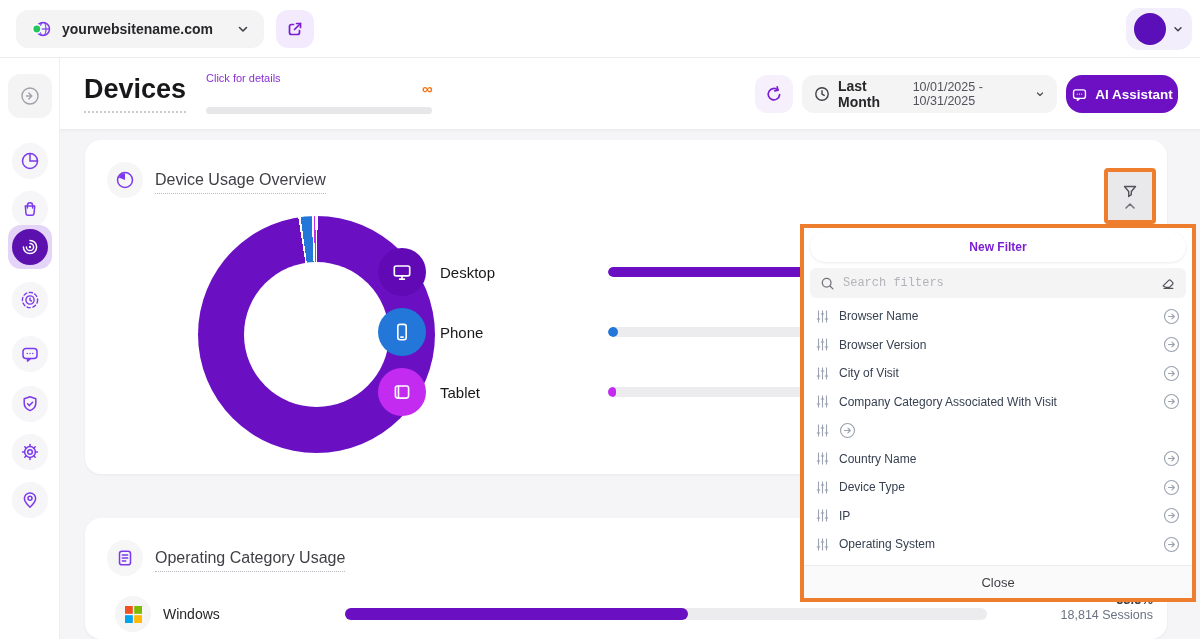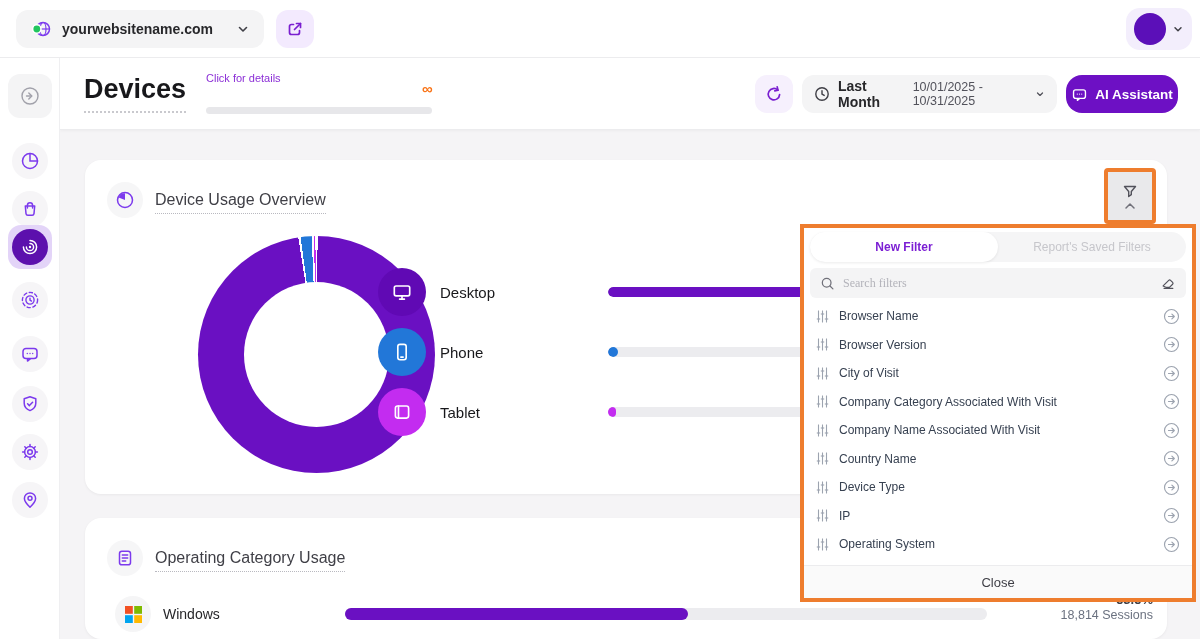--- a/index.html
+++ b/index.html
@@ -33,21 +33,21 @@
   .date-pill { position:absolute; left:742px; top:17px; width:255px; height:38px; border-radius:12px; background:#f4f4f5; display:flex; align-items:center; padding:0 12px; gap:8px; cursor:pointer; }
   .date-preset { font-size:14px; font-weight:700; color:#27272a; }
   .date-range { font-size:12.5px; color:#52525b; margin-left:4px; }
   .ai-btn { position:absolute; left:1006px; top:17px; width:112px; height:38px; border-radius:16px; background:#6d10c4; color:#fff; display:flex; align-items:center; justify-content:center; gap:7px; font-size:13.5px; font-weight:700; cursor:pointer; }
 
   
   .card { position:absolute; left:85px; width:1082px; background:#fff; border-radius:16px; box-shadow:0 1px 3px rgba(0,0,0,.05); }
   .card-head-icon { position:absolute; left:22px; top:22px; width:36px; height:36px; border-radius:50%; background:#f6f6f7; display:flex; align-items:center; justify-content:center; }
   .card-title { position:absolute; left:70px; top:31px; font-size:16px; font-weight:500; color:#3f3f46; border-bottom:1px dotted #b9b9c0; padding-bottom:4px; }
 
-  #device-card { top:160px; height:334px; }
+  #device-card { top:140px; height:334px; }
   .donut { position:absolute; left:113px; top:76px; width:237px; height:237px; border-radius:50%; }
   .donut-hole { position:absolute; left:46px; top:46px; width:145px; height:145px; border-radius:50%; background:#fff; }
   .legend-item { position:absolute; left:293px; height:48px; display:flex; align-items:center; gap:14px; }
   .legend-badge { width:48px; height:48px; border-radius:50%; display:flex; align-items:center; justify-content:center; }
   .legend-label { font-size:15px; color:#18181b; }
   .legend-track { position:absolute; left:523px; width:552px; height:10px; border-radius:5px; background:#ececef; overflow:hidden; }
   .legend-fill { height:10px; border-radius:5px; min-width:8px; }
 
   #os-card { top:518px; height:121px; }
   .os-row-logo { position:absolute; left:30px; top:78px; width:36px; height:36px; border-radius:50%; background:#f5f5f6; display:flex; align-items:center; justify-content:center; }
@@ -58,21 +58,21 @@
   .os-sessions { position:absolute; right:14px; top:90px; font-size:12.5px; color:#6b7280; text-align:right; }
 
   
   .filter-btn-outline { position:absolute; left:1104px; top:168px; width:52px; height:56px; border:4px solid #ee7d2e; z-index:40; background:#e9e9eb; border-radius:4px; display:flex; flex-direction:column; align-items:center; justify-content:center; cursor:pointer; }
   .filter-panel { position:absolute; left:800px; top:224px; width:396px; height:378px; border:4px solid #ee7d2e; background:#fff; z-index:50; }
   .fp-tabs { position:absolute; left:6px; right:6px; top:4px; height:30px; background:#f5f5f6; border-radius:15px; display:flex;justify-content:flex-end; }
   .fp-tab { flex:1; display:flex; align-items:center; justify-content:center; font-size:12px; cursor:pointer; }
   .fp-tab.active { background:#fff; border-radius:15px; box-shadow:0 1px 3px rgba(0,0,0,.08); color:#7c1fd4; font-weight:700; }
   .fp-tab.inactive { color:#c6c6cb; }
   .fp-search { position:absolute; left:6px; right:6px; top:40px; height:30px; background:#f4f4f5; border-radius:6px; display:flex; align-items:center; padding:0 10px; gap:8px; }
-  .fp-search input { flex:1; border:none; outline:none; background:transparent; font-size:12px; color:#0f766e; font-family:Liberation Serif, serif; }
+  .fp-search input { flex:1; border:none; outline:none; background:transparent; font-size:12px; color:#0f766e; font-family:Liberation Mono, monospace; }
   .fp-search input::placeholder { color:#b3b3ba; }
   .fp-list { position:absolute; left:6px; right:6px; top:74px; }
   .fp-row { height:28.5px; display:flex; align-items:center; gap:10px; padding:0 6px; cursor:pointer; }
   .fp-row-label { flex:1; font-size:12px; color:#374151; }
   .fp-close { position:absolute; left:0; right:0; bottom:0; height:33px; background:#fafafa; border-top:1px solid #ececee; display:flex; align-items:center; justify-content:center; font-size:13px; color:#3f3f46; cursor:pointer; }
 </style>
 </head>
 <body>
 
 <div id="app">
@@ -326,21 +326,20 @@
     <span style="display:flex; margin-top:1px;">
       <svg width="12" height="8" viewBox="0 0 12 8">
           <path d="M2 6l4-4 4 4" fill="none" stroke="#71717a" stroke-width="1.5" stroke-linecap="round" stroke-linejoin="round"></path>
         </svg>
     </span>
   </div>
 
   <div class="filter-panel">
     <div class="fp-tabs">
       <div class="fp-tab active">New Filter</div>
-      <div class="fp-tab inactive">Report's Saved Filters</div>
     </div>
     <div class="fp-search">
       <span style="display:flex;">
         <svg width="15" height="15" viewBox="0 0 18 18" fill="none" stroke="#71717a" stroke-width="1.5" stroke-linecap="round">
           <circle cx="8" cy="8" r="5.2"></circle>
             <path d="M12 12l3.5 3.5"></path>
         </svg>
       </span>
       <input type="text" placeholder="Search filters" style="">
       <span style="display:flex; cursor:pointer;">
@@ -433,21 +432,20 @@
         <span style="display:flex;">
             <svg width="13" height="13" viewBox="0 0 13 13" stroke="#9ca3af" stroke-width="1.1">
               <line x1="2.5" y1="0.5" x2="2.5" y2="12.5"></line>
               <line x1="6.5" y1="0.5" x2="6.5" y2="12.5"></line>
               <line x1="10.5" y1="0.5" x2="10.5" y2="12.5"></line>
               <line x1="0.8" y1="9" x2="4.2" y2="9"></line>
               <line x1="4.8" y1="4" x2="8.2" y2="4"></line>
               <line x1="8.8" y1="9" x2="12.2" y2="9"></line>
             </svg>
           </span>
-        <span class="fp-row-label">Company Name Associated With Visit</span>
         <span style="display:flex;">
             <svg width="17" height="17" viewBox="0 0 18 18" fill="none" stroke="#9ca3af" stroke-width="1.2">
               <circle cx="9" cy="9" r="7.4"></circle>
               <path d="M5.8 9h6M9.4 6.4L12 9l-2.6 2.6" stroke-linecap="round" stroke-linejoin="round"></path>
             </svg>
           </span>
       </div>
       <div class="fp-row">
         <span style="display:flex;">
             <svg width="13" height="13" viewBox="0 0 13 13" stroke="#9ca3af" stroke-width="1.1">

